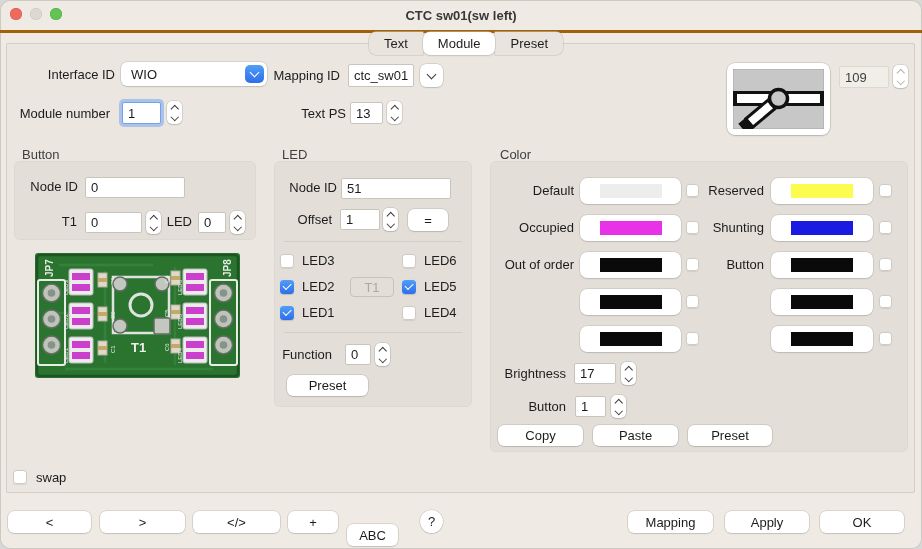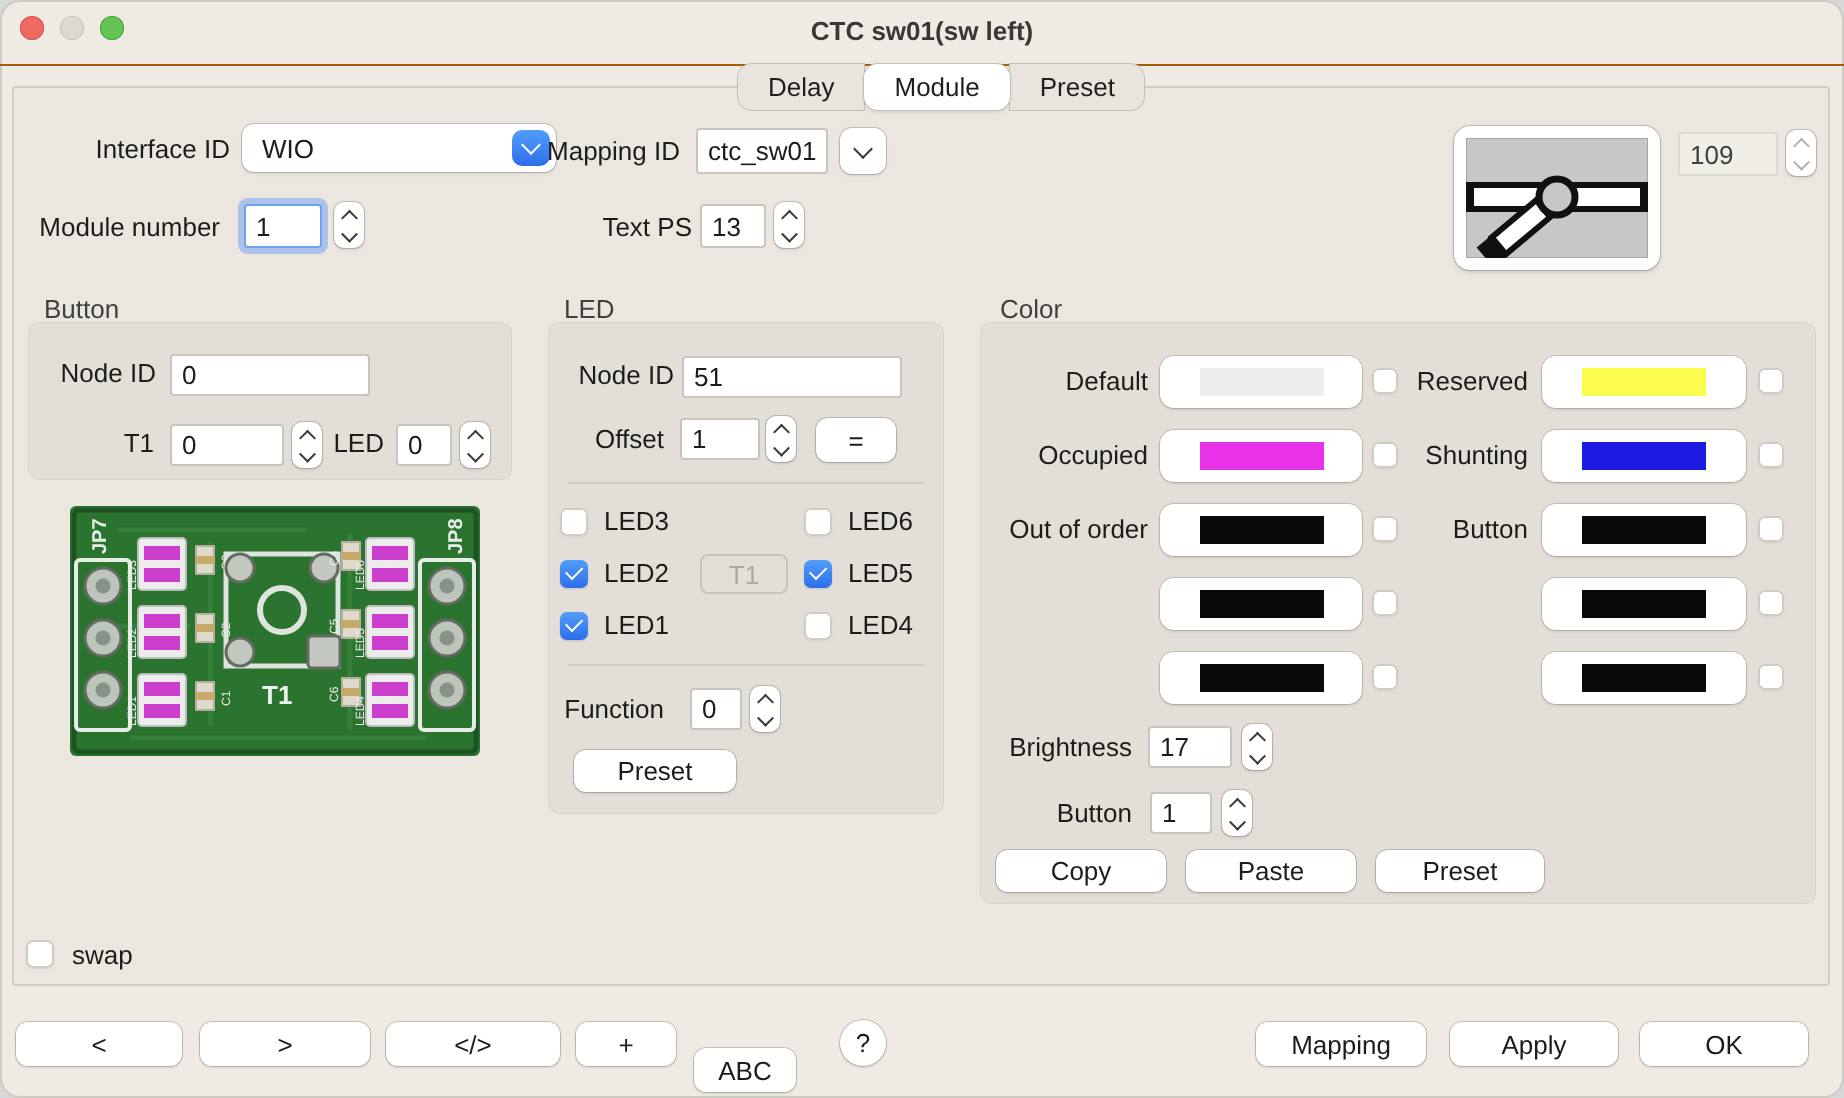--- a/index.html
+++ b/index.html
@@ -4,21 +4,21 @@
 <style>
   * { box-sizing: border-box; margin: 0; padding: 0; }
   html,body { width: 922px; height: 549px; }
   body { font-family: "Liberation Sans", "DejaVu Sans", sans-serif; background: #d8d8d8; }
 
   .window{ position:relative; width:922px; height:549px; background:#efebe4;
     border-radius:10px; overflow:hidden; box-shadow: inset 0 0 0 1px rgba(0,0,0,.14); }
 
   
   .titlebar{ position:absolute; left:0; top:0; width:100%; height:33px;
-    border-bottom:1px solid #a16207; }
+    border-bottom:3px solid #a16207; }
   .tl{ position:absolute; top:8px; width:12px; height:12px; border-radius:50%; }
   .tl.red{ left:10px; background:#ee6a5f; box-shadow: inset 0 0 0 .5px #d8574c; }
   .tl.gray{ left:30px; background:#dcd8d2; box-shadow: inset 0 0 0 .5px #c9c5be; }
   .tl.green{ left:50px; background:#62c454; box-shadow: inset 0 0 0 .5px #4aa83e; }
   .title{ position:absolute; left:0; right:0; top:8px; text-align:center;
     font-size:13px; font-weight:bold; color:#383838; }
 
   
   .panel{ position:absolute; left:6px; top:43px; width:909px; height:450px;
     background:#ebe7e0; border:1px solid #d2cec7; border-radius:2px; }
@@ -96,27 +96,27 @@
   <div class="titlebar">
     <div class="tl red"></div>
     <div class="tl gray"></div>
     <div class="tl green"></div>
     <div class="title">CTC sw01(sw left)</div>
   </div>
 
   <div class="panel"></div>
 
   <div class="tabbar">
-    <div class="tab first">Delay</div>
+    <div class="tab first">Text</div>
     <div class="tab selected">Module</div>
     <div class="tab last">Preset</div>
   </div>
 
   <div class="lbl" style="left:15px;top:67px;width:100px">Interface ID</div>
-  <div class="popup" style="left:121px;top:62px;width:157px">
+  <div class="popup" style="left:121px;top:62px;width:146px">
     <span>WIO</span>
     <span class="popup-chev"></span>
   </div>
 
   <div class="lbl" style="left:240px;top:68px;width:100px">Mapping ID</div>
   <div class="field" style="left:348px;top:64px;width:66px;height:23px">ctc_sw01</div>
   <div class="btn" style="left:420px;top:64px;width:23px;height:23px">
     <span class="chev-dark"></span>
   </div>
 

